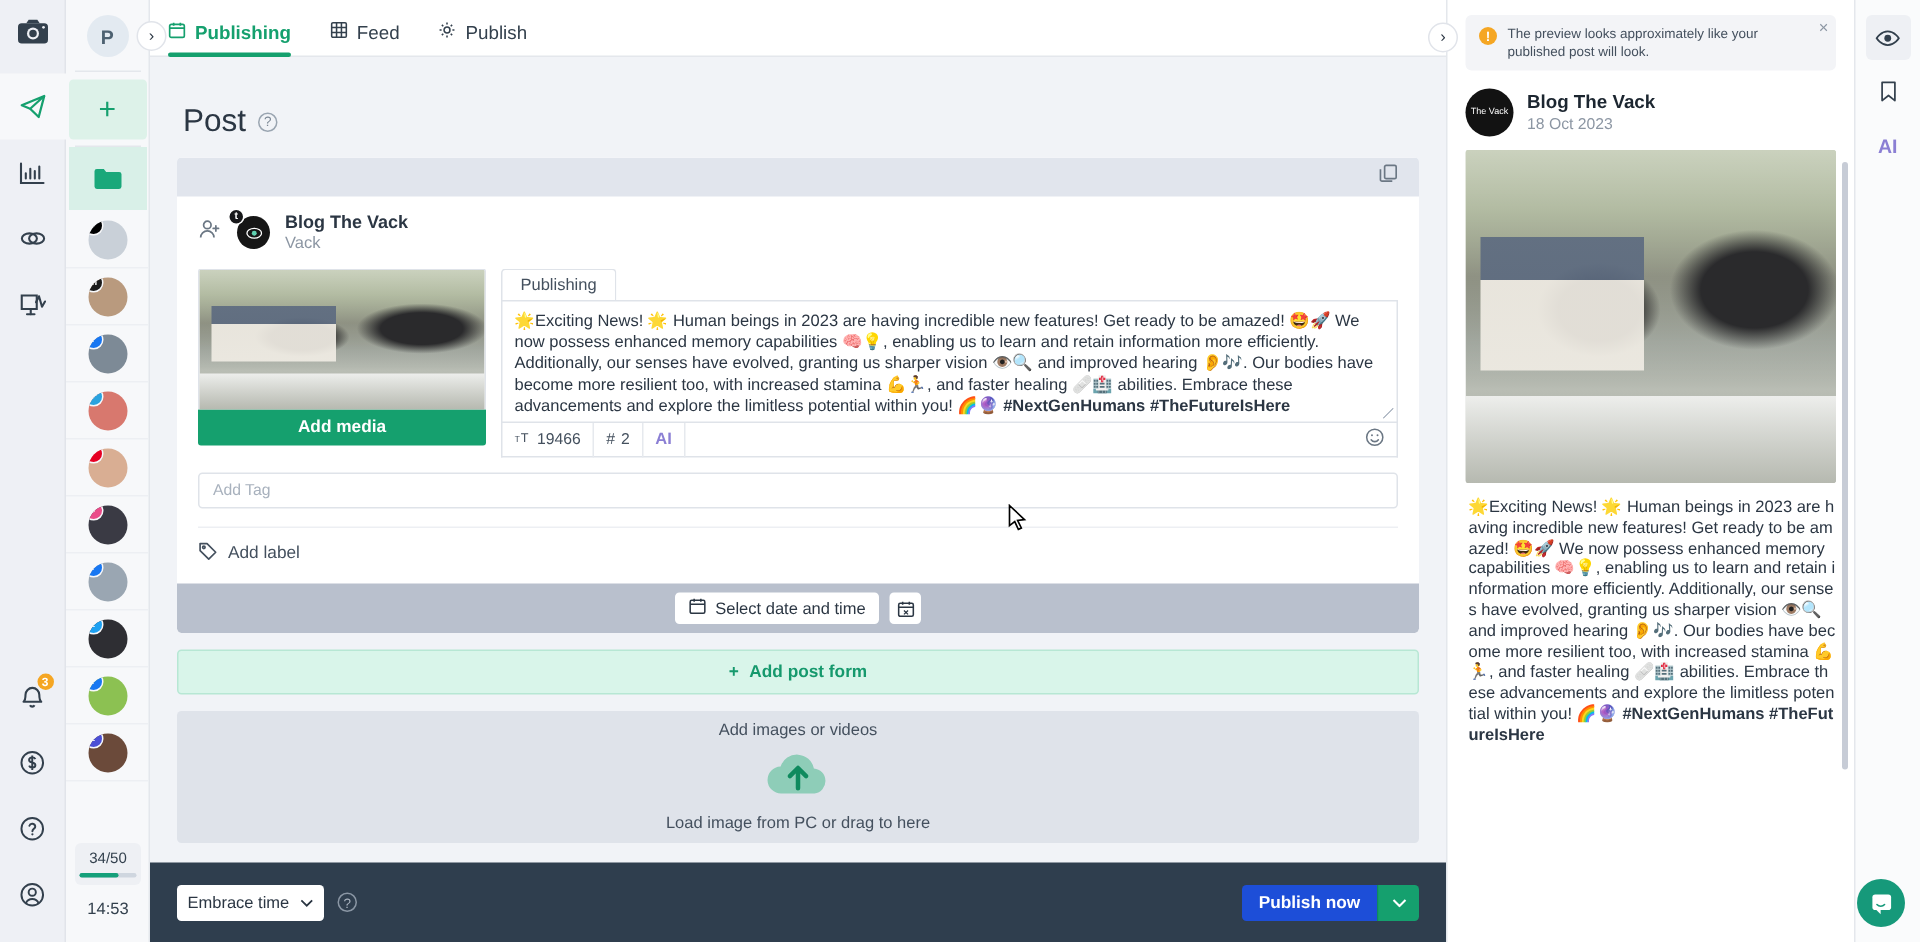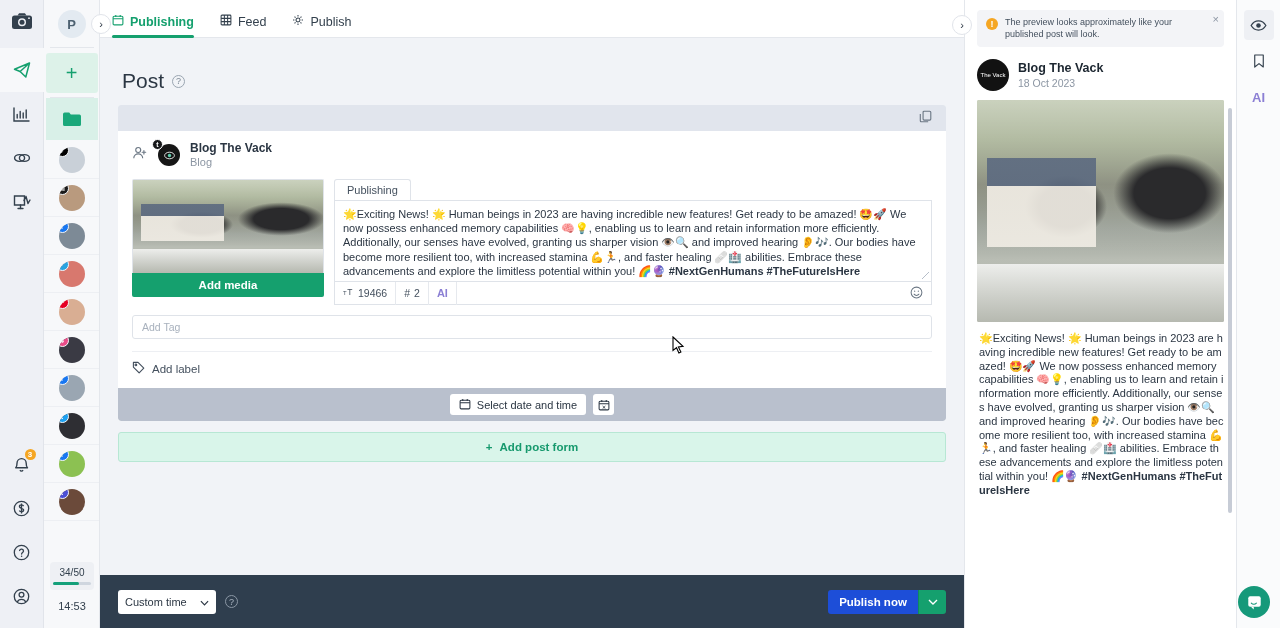--- a/index.html
+++ b/index.html
@@ -495,21 +495,21 @@
           </span>
           <span class="acct-ava">
             <svg width="11" height="11" viewBox="0 0 14 14">
                 <ellipse cx="7" cy="7" rx="6.2" ry="4.2" fill="none" stroke="#fff" stroke-width="1.1"></ellipse>
                 <circle cx="7" cy="7" r="2.1" fill="#5fd0b0"></circle>
               </svg>
             <span style="position:absolute;left:-6px;top:-5px;width:11px;height:11px;border-radius:50%;background:#17181a;color:#fff;font-size:7px;font-weight:bold;display:flex;align-items:center;justify-content:center;border:1px solid #fff">t</span>
           </span>
           <div>
             <div class="acct-name">Blog The Vack</div>
-            <div class="acct-type">Blog</div>
+            <div class="acct-type">Vack</div>
           </div>
         </div>
 
         <div class="compose">
           <div class="media-box">
             <div class="media-thumb">
                 <div class="photo"></div>
               </div>
             <div class="add-media-btn">Add media</div>
           </div>
@@ -580,25 +580,35 @@
               </svg>
           </div>
         </div>
       </div>
 
       <div class="addform">
         <span>+</span>
         <span>Add post form</span>
       </div>
 
+      <div class="dropzone">
+        <div class="dz-label">Add images or videos</div>
+        <span>
+          <svg width="44" height="31" viewBox="0 0 44 31">
+              <path d="M11 29a9 9 0 01-.6-18A11.5 11.5 0 0132.6 12.3 8.4 8.4 0 0133 29z" fill="#8ecdb8"></path>
+              <path d="M22 25.5V12.5M16.6 17.4L22 12l5.4 5.4" stroke="#0f8a5e" stroke-width="3" fill="none" stroke-linecap="round" stroke-linejoin="round"></path>
+            </svg>
+        </span>
+        <div class="dz-sub">Load image from PC or drag to here</div>
+      </div>
     </div>
 
     <div class="bottombar">
       <div class="time-select">
-        <span>Custom time</span>
+        <span>Embrace time</span>
         <span>
           <svg width="9" height="6" viewBox="0 0 10 6" fill="none" stroke="#2b3643" stroke-width="1.3">
               <path d="M1 1l4 4 4-4"></path>
             </svg>
         </span>
       </div>
       <div class="q-icon-dark">?</div>
       <div class="bb-grow"></div>
       <div class="publish-wrap">
         <div class="publish-btn">Publish now</div>

